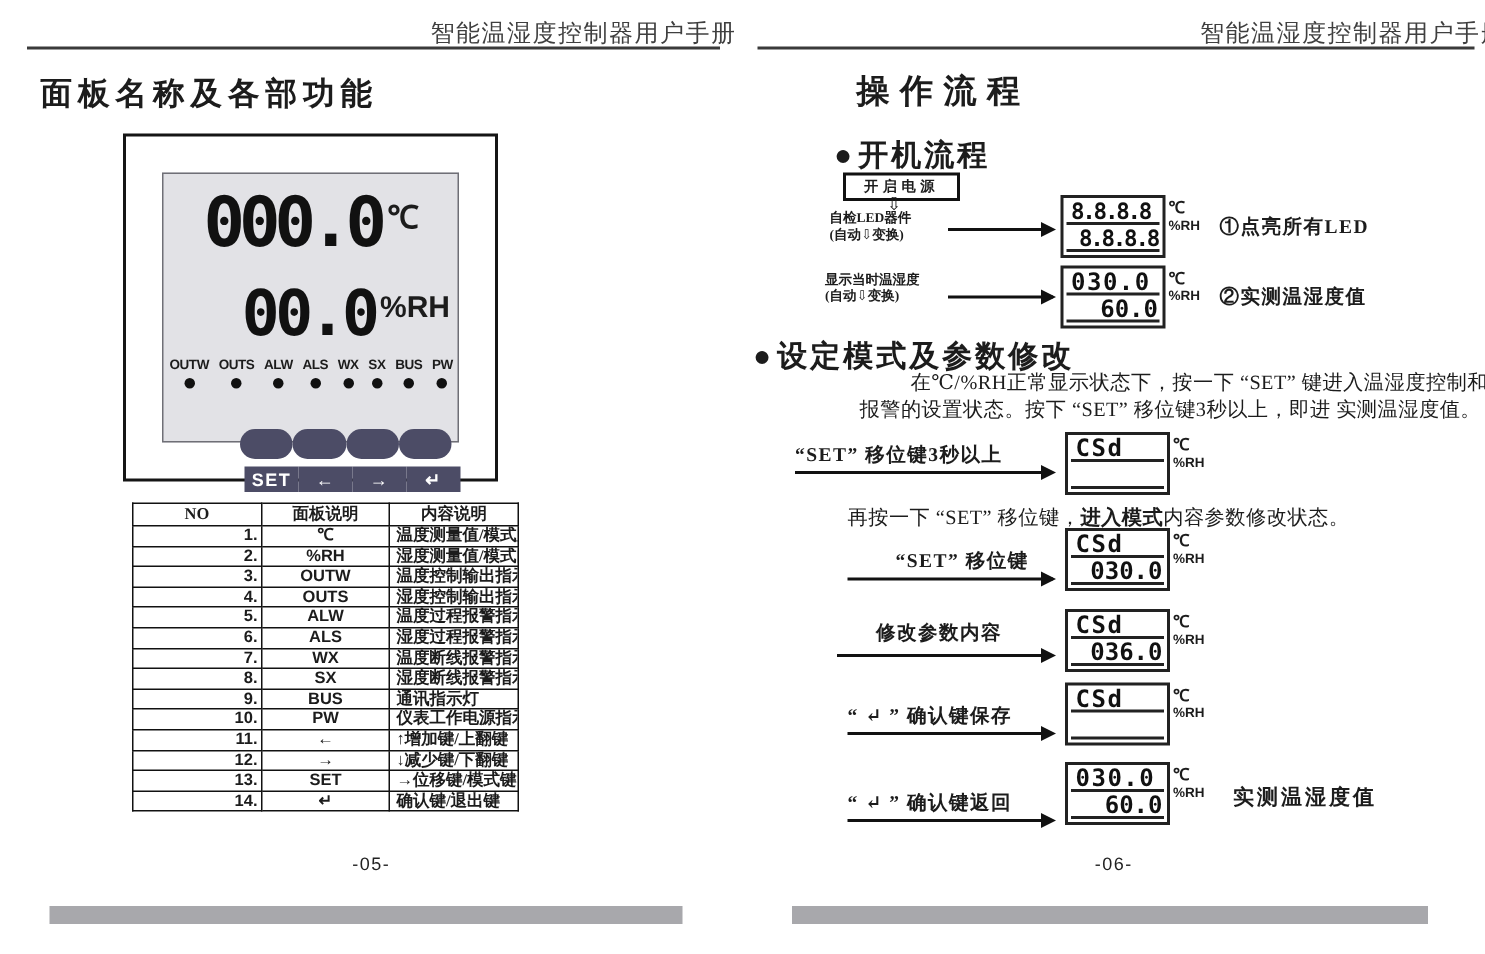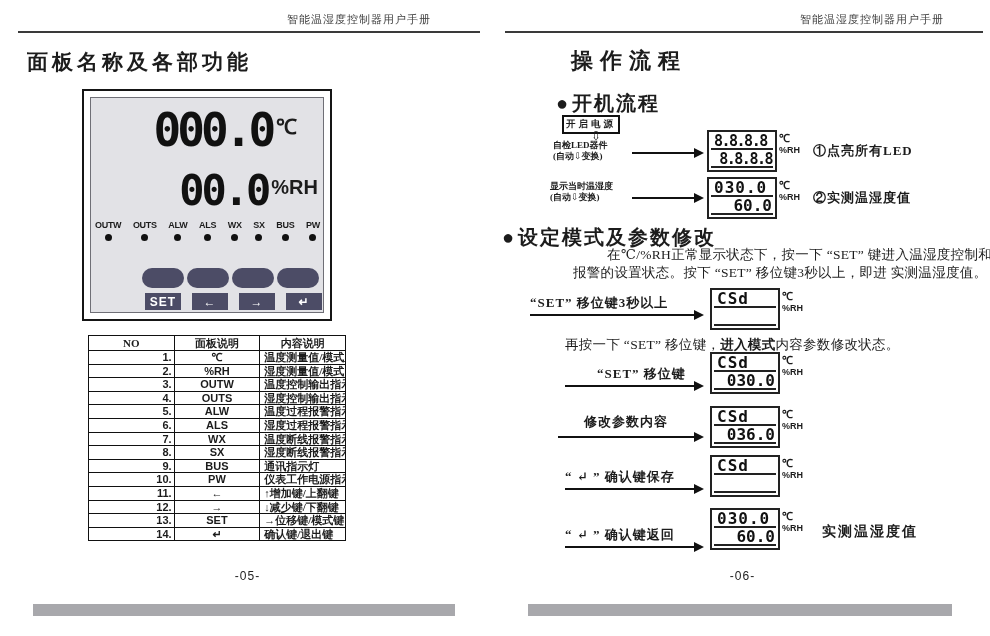--- a/index.html
+++ b/index.html
@@ -1,29 +1,29 @@
 <!DOCTYPE html>
 <html><head>
 <meta charset="utf-8">
 <style>
   html,body{margin:0;padding:0;background:#fff;}
   #sheet{position:relative;width:990px;height:636px;background:#ffffff;overflow:hidden;
          font-family:"Liberation Serif","DejaVu Serif",serif;color:#1c1c1c;}
   .abs{position:absolute;}
 
   
-  .hdr{font-size:11px;color:#3f3f3f;letter-spacing:1px;white-space:nowrap;}
+  .hdr{font-size:16px;color:#3f3f3f;letter-spacing:1px;white-space:nowrap;}
   .rule{height:2px;background:#3a3a3a;}
 
   .pgtitle{font-weight:bold;white-space:nowrap;}
   .t-left{font-size:21px;letter-spacing:4px;}
   .t-right{font-size:22px;letter-spacing:7px;}
 
   
-  .panel{left:82px;top:89px;width:250px;height:232px;border:2px solid #151515;background:#fff;padding:6px;box-sizing:border-box;}
+  .panel{left:82px;top:89px;width:250px;height:232px;border:2px solid #151515;background:#fff;padding:24px;box-sizing:border-box;}
   .panel-inner{position:relative;width:100%;height:100%;background:#e2e2e6;border:1px solid #6f6f76;box-sizing:border-box;}
   .seg{font-family:"DejaVu Sans Mono",monospace;font-weight:bold;color:#111;}
   .disp-t{top:12px;right:26px;display:flex;align-items:flex-start;}
   .disp-t .seg{font-size:46px;line-height:40px;letter-spacing:-4px;}
   .disp-h{top:74px;right:5px;display:flex;align-items:flex-start;}
   .disp-h .seg{font-size:42px;line-height:38px;letter-spacing:-3px;}
   .unit-big{font-family:"Liberation Sans",sans-serif;font-weight:bold;font-size:21px;margin-left:4px;margin-top:2px;}
   .unit-med{font-family:"Liberation Sans",sans-serif;font-weight:bold;font-size:20px;margin-left:3px;margin-top:4px;}
   .ind-row{left:4px;right:3px;top:122px;display:flex;justify-content:space-between;}
   .ind{display:flex;flex-direction:column;align-items:center;}
@@ -43,21 +43,21 @@
   .spec td.c0{text-align:right;font-family:"Liberation Sans",sans-serif;width:24px;}
   .spec td.c1{text-align:center;font-family:"Liberation Sans",sans-serif;width:52px;}
   .spec td.c2{text-align:left;padding-left:4px;}
 
   .pageno{width:495px;text-align:center;font-family:"Liberation Sans",sans-serif;font-size:12px;letter-spacing:1px;color:#222;}
   .graybar{height:12px;background:#a8a8ac;}
 
   
   .sec-head{font-size:20px;font-weight:bold;letter-spacing:2px;white-space:nowrap;}
   .bullet{margin-right:2px;}
-  .power-box{border:2px solid #111;font-size:9.5px;font-weight:bold;letter-spacing:3px;padding:1px 2px;white-space:nowrap;}
+  .power-box{border:2px solid #111;font-size:9.5px;font-weight:bold;letter-spacing:3px;padding:1px 12px;white-space:nowrap;}
   .dn-arrow{font-size:12px;font-weight:bold;}
   .step-label{font-size:9px;font-weight:bold;line-height:10.5px;white-space:nowrap;}
   .note{font-size:13px;font-weight:bold;letter-spacing:1px;white-space:nowrap;}
   .para{font-size:13.5px;line-height:17.5px;letter-spacing:0.3px;}
   .para .ind1{text-indent:34px;}
   .flow-label{font-size:13px;font-weight:bold;letter-spacing:1px;white-space:nowrap;}
   .arrow{border-top:2px solid #111;}
   .arrow::after{content:"";position:absolute;right:-2px;top:-6px;width:0;height:0;
     border-left:10px solid #111;border-top:5px solid transparent;border-bottom:5px solid transparent;}
 

